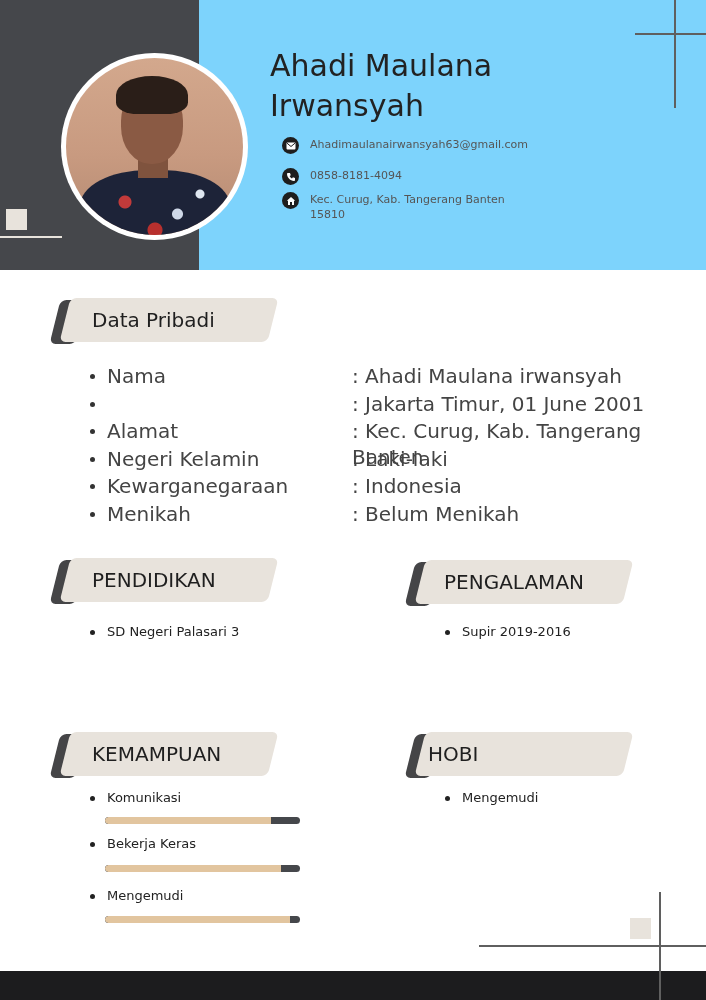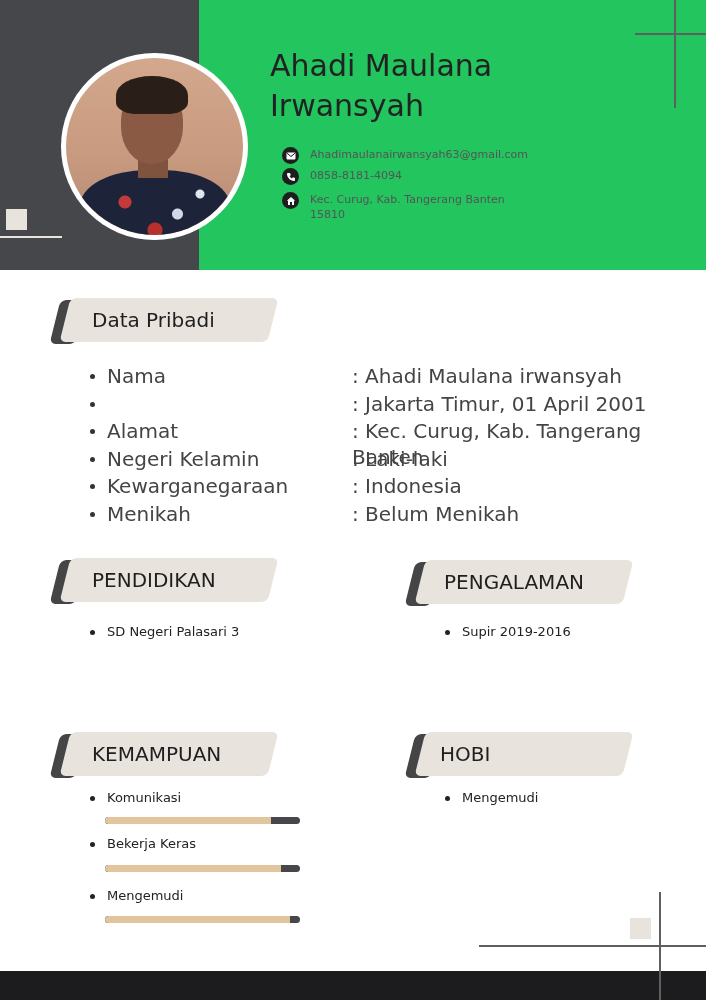--- a/index.html
+++ b/index.html
@@ -1,19 +1,19 @@
 <!DOCTYPE html>
 <html><head>
 <meta charset="utf-8">
 <style>
   * { box-sizing: border-box; margin: 0; padding: 0; }
   html, body { width: 706px; height: 1000px; overflow: hidden; background: #ffffff; }
   body { position: relative; font-family: "DejaVu Sans", sans-serif; color: #222; }
 
-  .header { position: absolute; left: 0; top: 0; width: 706px; height: 270px; background: #22c55e; }
+  .header { position: absolute; left: 0; top: 0; width: 706px; height: 270px; background: #7dd3fc; }
   .header-dark { position: absolute; left: 0; top: 0; width: 199px; height: 270px; background: #45474b; }
   .deco-square-tl { position: absolute; left: 6px; top: 209px; width: 21px; height: 21px; background: #e8e3dc; }
   .deco-line-tl { position: absolute; left: 0; top: 236px; width: 62px; height: 2px; background: #e8e3dc; }
   .deco-cross-v { position: absolute; left: 674px; top: 0; width: 2px; height: 108px; background: #5f5f5f; }
   .deco-cross-h { position: absolute; left: 635px; top: 33px; width: 71px; height: 2px; background: #5f5f5f; }
 
   .photo-wrap { position: absolute; left: 61px; top: 53px; width: 187px; height: 187px; border-radius: 50%; background: #ffffff; padding: 5px; }
   .photo { width: 100%; height: 100%; border-radius: 50%; overflow: hidden; position: relative;
            background: linear-gradient(180deg, #d3a88d 0%, #c89a80 55%, #b48a72 100%); }
   .photo .head { position: absolute; left: 55px; top: 28px; width: 62px; height: 78px; border-radius: 45% 45% 48% 48%; background: #8a5a44; }
@@ -71,21 +71,21 @@
       <div class="head"></div>
       <div class="hair"></div>
     </div>
   </div>
 
   <div class="name">
     <div>Ahadi Maulana</div>
     <div>Irwansyah</div>
   </div>
 
-  <div class="contact" style="top:147px;">
+  <div class="contact" style="top:137px;">
     <span class="icon">
       <svg width="10" height="8" viewBox="0 0 10 8">
           <rect x="0.5" y="0.5" width="9" height="7" rx="1" fill="#fff"></rect>
           <path d="M1 1.2 L5 4.5 L9 1.2" stroke="#1e1e1e" stroke-width="1" fill="none"></path>
         </svg>
     </span>
     <span class="text">Ahadimaulanairwansyah63@gmail.com</span>
   </div>
   <div class="contact" style="top:168px;">
     <span class="icon">
@@ -113,21 +113,21 @@
 </div>
 
 <div class="data-list">
   <div class="data-row">
     <span class="bullet"></span>
     <span class="label">Nama</span>
     <span class="value">: Ahadi Maulana irwansyah</span>
   </div>
   <div class="data-row">
     <span class="bullet"></span>
-    <span class="value">: Jakarta Timur, 01 April 2001</span>
+    <span class="value">: Jakarta Timur, 01 June 2001</span>
   </div>
   <div class="data-row">
     <span class="bullet"></span>
     <span class="label">Alamat</span>
     <span class="value">: Kec. Curug, Kab. Tangerang Banten</span>
   </div>
   <div class="data-row">
     <span class="bullet"></span>
     <span class="label">Negeri Kelamin</span>
     <span class="value">: Laki-laki</span>
@@ -190,21 +190,21 @@
   <span class="bullet"></span>
   <span class="label">Mengemudi</span>
 </div>
 <div class="skill-bar" style="top:916px;">
   <div class="fill" style="width:95%;"></div>
 </div>
 
 <div class="section-head" style="left:410px; top:732px; width:220px;">
   <div class="accent"></div>
   <div class="bar"></div>
-  <div class="title" style="left:30px;text-align:right;">HOBI</div>
+  <div class="title" style="left:18px;text-align:right;">HOBI</div>
 </div>
 <div class="item" style="left:445px; top:789px;">
   <span class="bullet"></span>
   <span class="label">Mengemudi</span>
 </div>
 
 <div class="deco-br-square"></div>
 <div class="deco-br-h"></div>
 <div class="footer"></div>
 <div class="deco-br-v"></div>

